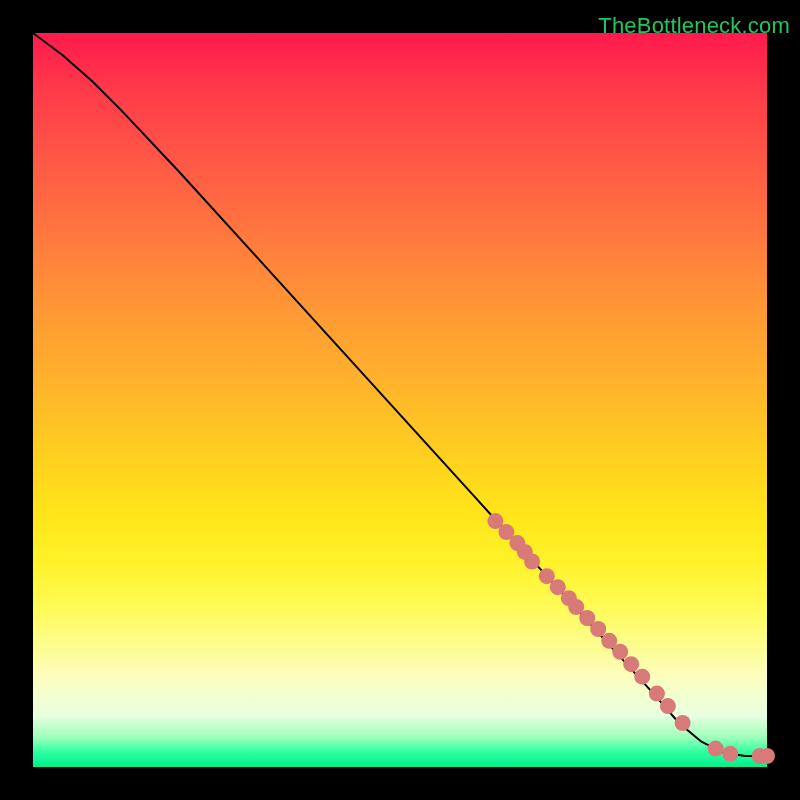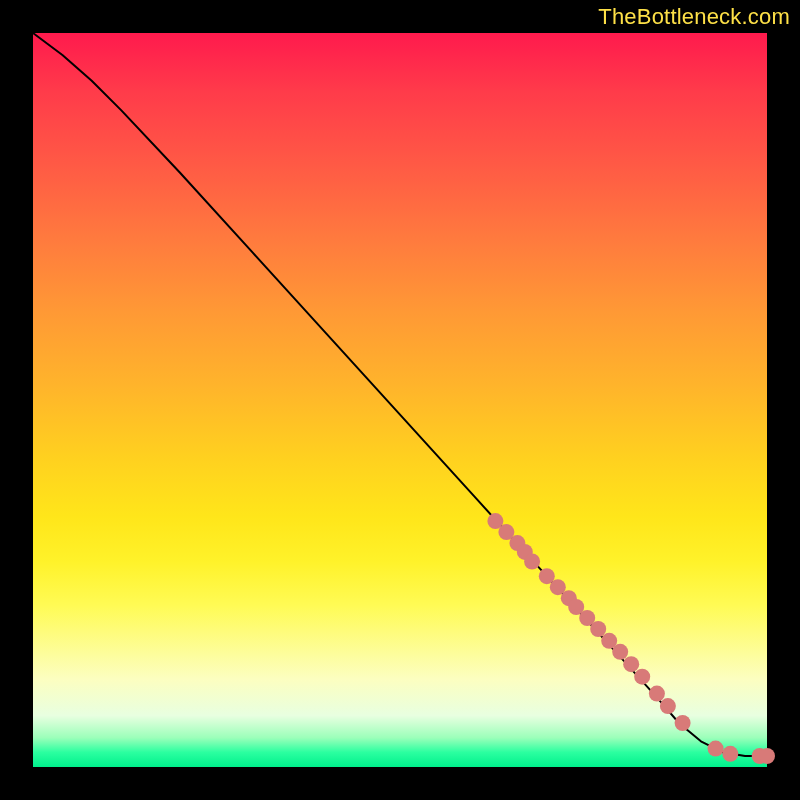--- a/index.html
+++ b/index.html
@@ -11,23 +11,23 @@
     font-family: Arial, Helvetica, sans-serif;
     overflow: hidden;
   }
   .stage {
     position: relative;
     width: 800px;
     height: 800px;
   }
   .watermark {
     position: absolute;
-    top: 4px;
+    top: 13px;
     right: 10px;
-    color: #fde047;
+    color: #22c55e;
     font-size: 22px;
     font-weight: 500;
     letter-spacing: 0.2px;
     user-select: none;
   }
   .plot-area {
     position: absolute;
     left: 33px;
     top: 33px;
     width: 734px;

